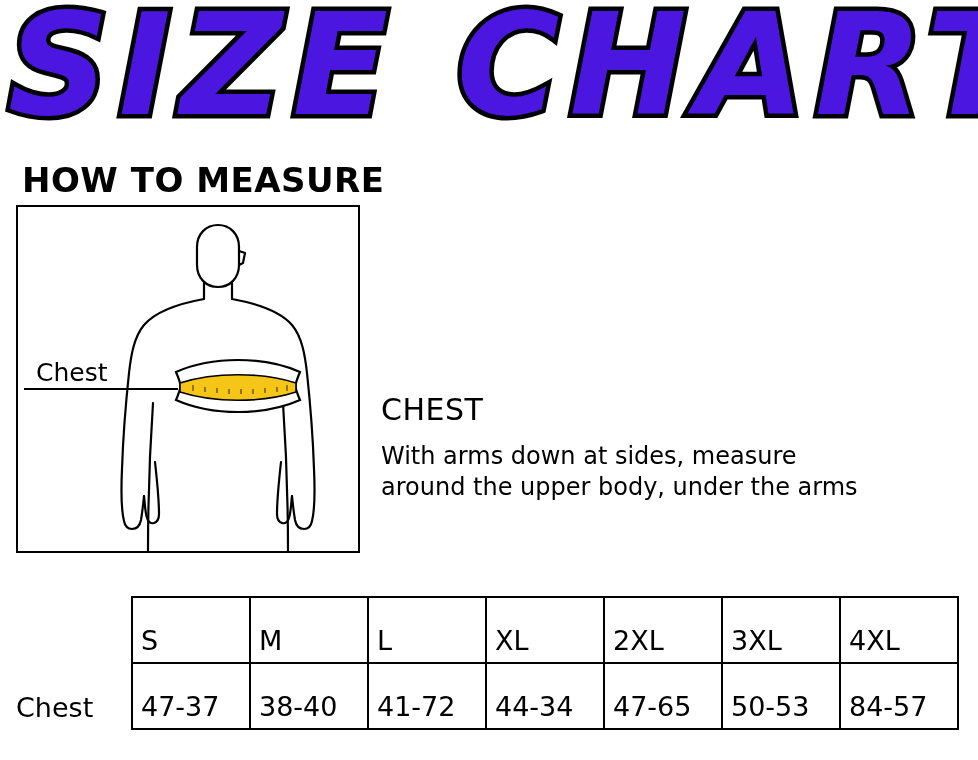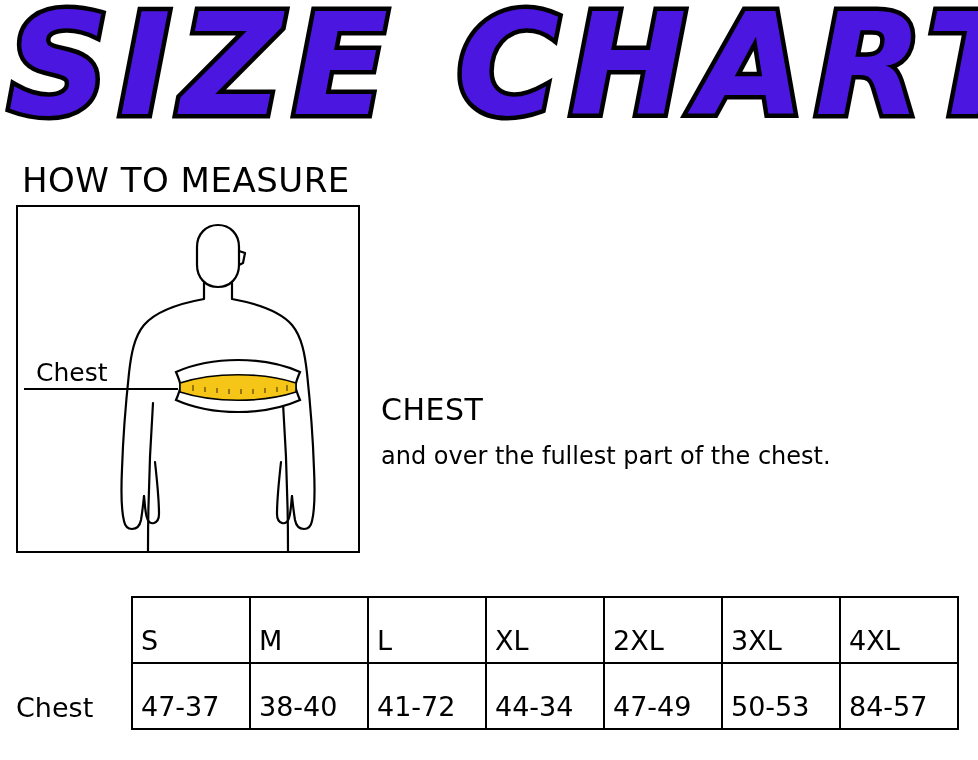--- a/index.html
+++ b/index.html
@@ -25,21 +25,21 @@
     height: 150px;
   }
   .title-svg { display: block; }
 
   
   .howto {
     position: absolute;
     left: 22px;
     top: 160px;
     font-size: 34px;
-    font-weight: normal;
+    font-weight: bold;
     letter-spacing: 0.5px;
     font-family: "DejaVu Sans", sans-serif;
     text-align: right;
   }
 
   
   .figure-box {
     position: absolute;
     left: 16px;
     top: 205px;
@@ -168,21 +168,22 @@
     </g>
 
     <line x1="6" y1="182" x2="160" y2="182" stroke="#000000" stroke-width="2.2"></line>
   </svg>
 </div>
 <div class="chest-label">Chest</div>
 
 <div class="desc">
   <div class="desc-title">CHEST</div>
   <div class="desc-body">
-    <div>and over the fullest part of the chest.</div>
+    <div>With arms down at sides, measure</div>
+    <div>around the upper body, under the arms</div>
   </div>
 </div>
 
 <table class="size-table">
   <colgroup>
     <col class="col-label">
       <col class="col-size">
       <col class="col-size">
       <col class="col-size">
     <col class="col-size">
@@ -200,18 +201,18 @@
       <td>2XL</td>
       <td>3XL</td>
       <td>4XL</td>
     </tr>
     <tr>
       <td class="rowhead">Chest</td>
       <td>47-37</td>
       <td>38-40</td>
       <td>41-72</td>
       <td>44-34</td>
-      <td>47-49</td>
+      <td>47-65</td>
       <td>50-53</td>
       <td>84-57</td>
     </tr>
   </tbody>
 </table>
 
 </body></html>

